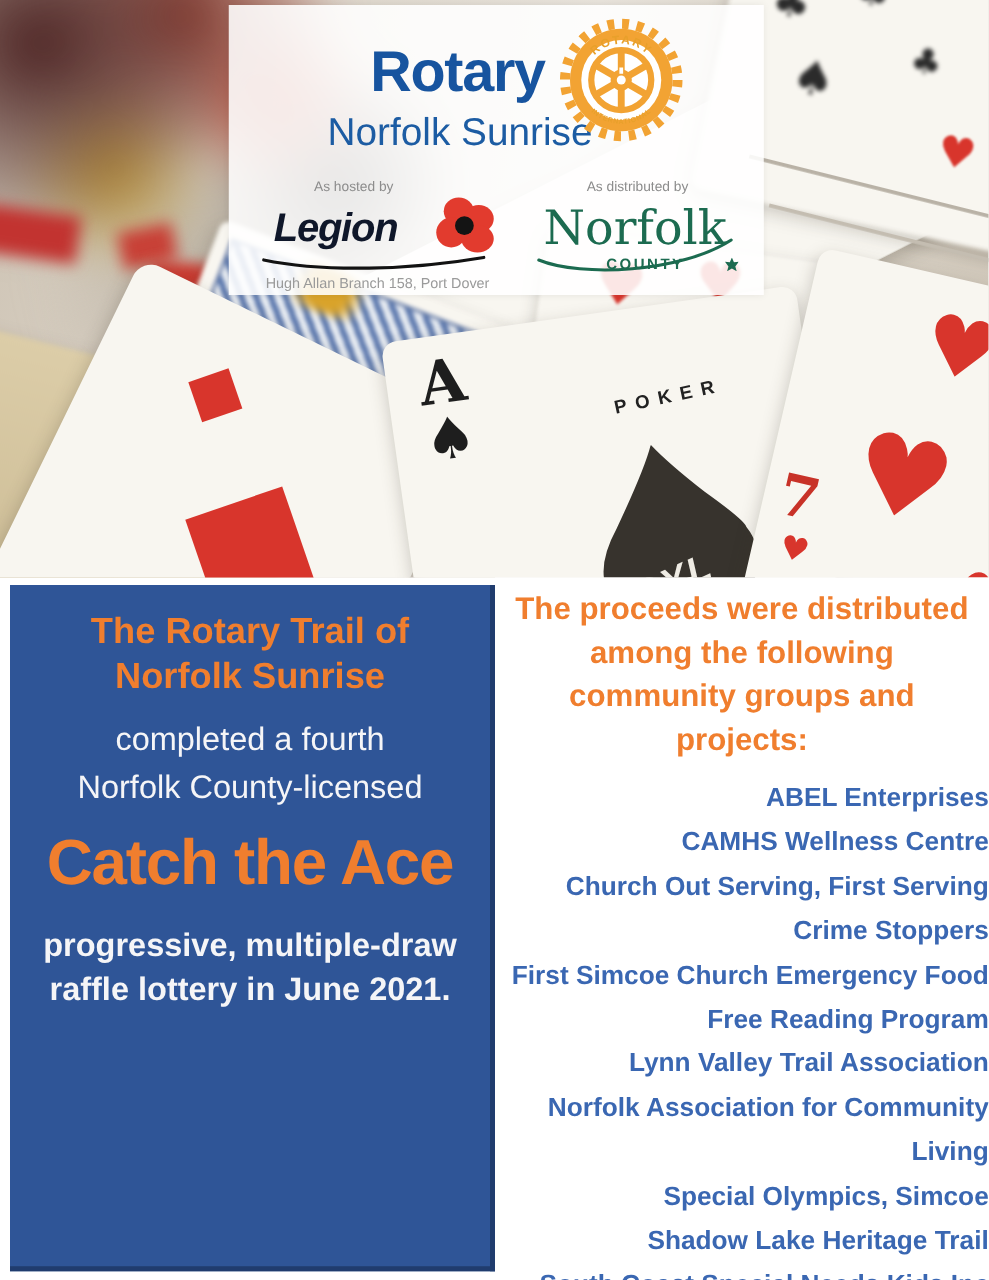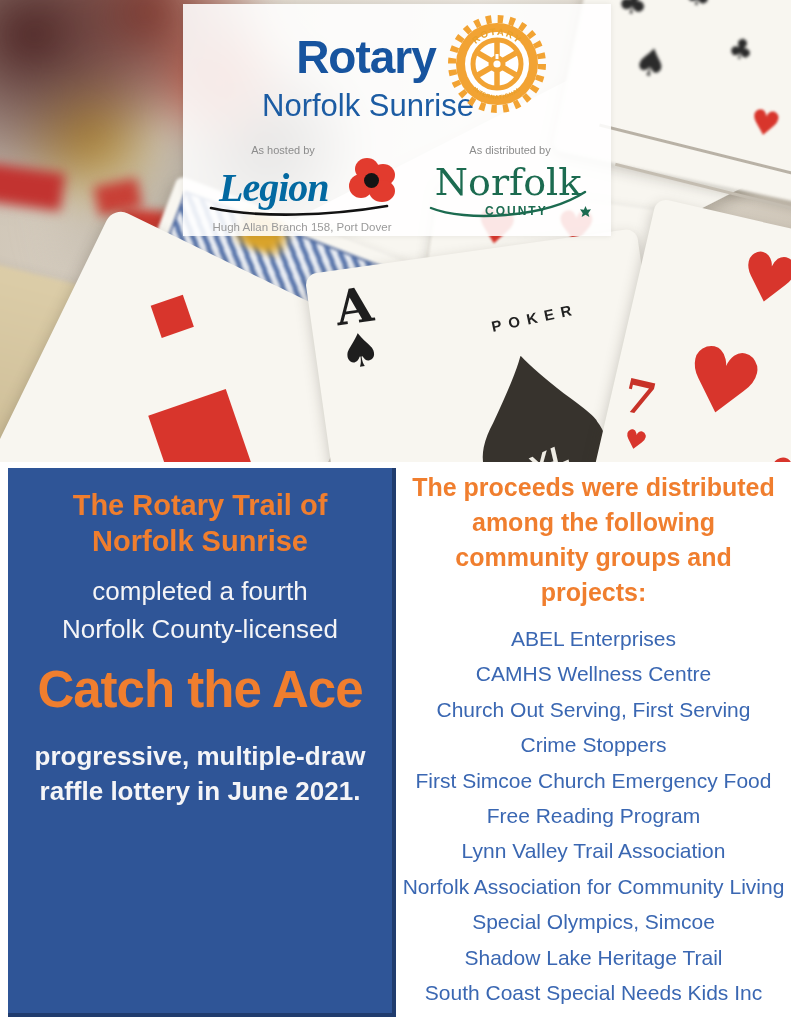--- a/index.html
+++ b/index.html
@@ -61,22 +61,22 @@
             background:rgba(255,255,255,.88);box-shadow:0 0 6px rgba(0,0,0,.08);}
   .info-box>*{position:absolute;}
   .rotary-title{top:26px;left:58px;width:250px;text-align:center;font-size:46px;font-weight:bold;
                 color:#17549f;letter-spacing:-1px;}
   .rotary-sub{top:84px;left:35px;width:300px;text-align:center;font-size:31px;color:#1c5ca3;}
   .wheel{top:10px;left:264px;width:100px;height:100px;}
   .byline{top:140px;font-size:11px;color:#8c8c8c;text-align:center;}
   .byline.hosted{left:30px;width:140px;}
   .byline.auth{left:252px;width:150px;}
   .legion{top:158px;left:22px;width:190px;height:54px;}
-  .legion-text{position:absolute;left:14px;top:2px;font-size:40px;font-weight:900;font-style:italic;
-               color:#0369a1;letter-spacing:-1px;font-family:Liberation Serif, serif;}
+  .legion-text{position:absolute;left:14px;top:2px;font-size:32px;font-weight:900;font-style:italic;
+               color:#0f172a;letter-spacing:-1px;}
   .legion-swoosh{position:absolute;left:4px;top:40px;width:182px;height:16px;}
   .poppy{position:absolute;left:142px;top:-4px;width:48px;height:48px;}
   .poppy i{position:absolute;border-radius:50%;background:#e23b2e;}
   .poppy .p1{left:8px;top:0;width:24px;height:22px;}
   .poppy .p2{left:24px;top:6px;width:24px;height:22px;}
   .poppy .p3{left:2px;top:16px;width:24px;height:24px;}
   .poppy .p4{left:22px;top:22px;width:26px;height:22px;}
   .poppy .ctr{left:17px;top:15px;width:15px;height:15px;background:#141414;}
   .branch{top:217px;left:14px;width:210px;text-align:center;font-size:11.5px;color:#9a9a9a;}
   .norfolk{top:156px;left:240px;width:170px;height:70px;}
@@ -93,21 +93,21 @@
   .bp-title{margin-top:19px;font-size:29px;font-weight:bold;line-height:36px;color:#f07e2e;}
   .bp-sub{margin-top:13px;font-size:26px;line-height:38px;color:#f5f5f7;}
   .bp-headline{margin-top:12px;font-size:51px;font-weight:bold;color:#f07e2e;letter-spacing:-1px;}
   .bp-bold{margin-top:20px;font-size:26px;font-weight:bold;line-height:35px;color:#f5f5f7;}
   .bp-thanks{margin:12px auto 0;width:352px;font-size:20.5px;line-height:29px;color:#d9824c;}
 
   
   .right-col{position:absolute;left:396px;top:462px;width:395px;height:562px;background:#fff;text-align:center;}
   .rc-heading{margin:8px auto 0;width:380px;font-size:25px;font-weight:bold;line-height:35px;color:#f07e2e;}
   .rc-list{margin-top:11px;}
-  .rc-item{font-size:21px;font-weight:normal;color:#3a67b2;line-height:35.4px;}
+  .rc-item{font-size:21px;font-weight:bold;color:#3a67b2;line-height:35.4px;text-align:right;}
 </style>
 </head>
 <body>
 
 <div class="page">
 
   <div class="photo">
     <div class="blob-tl"></div>
     <div class="redblur1"></div>
     <div class="redblur2"></div>

